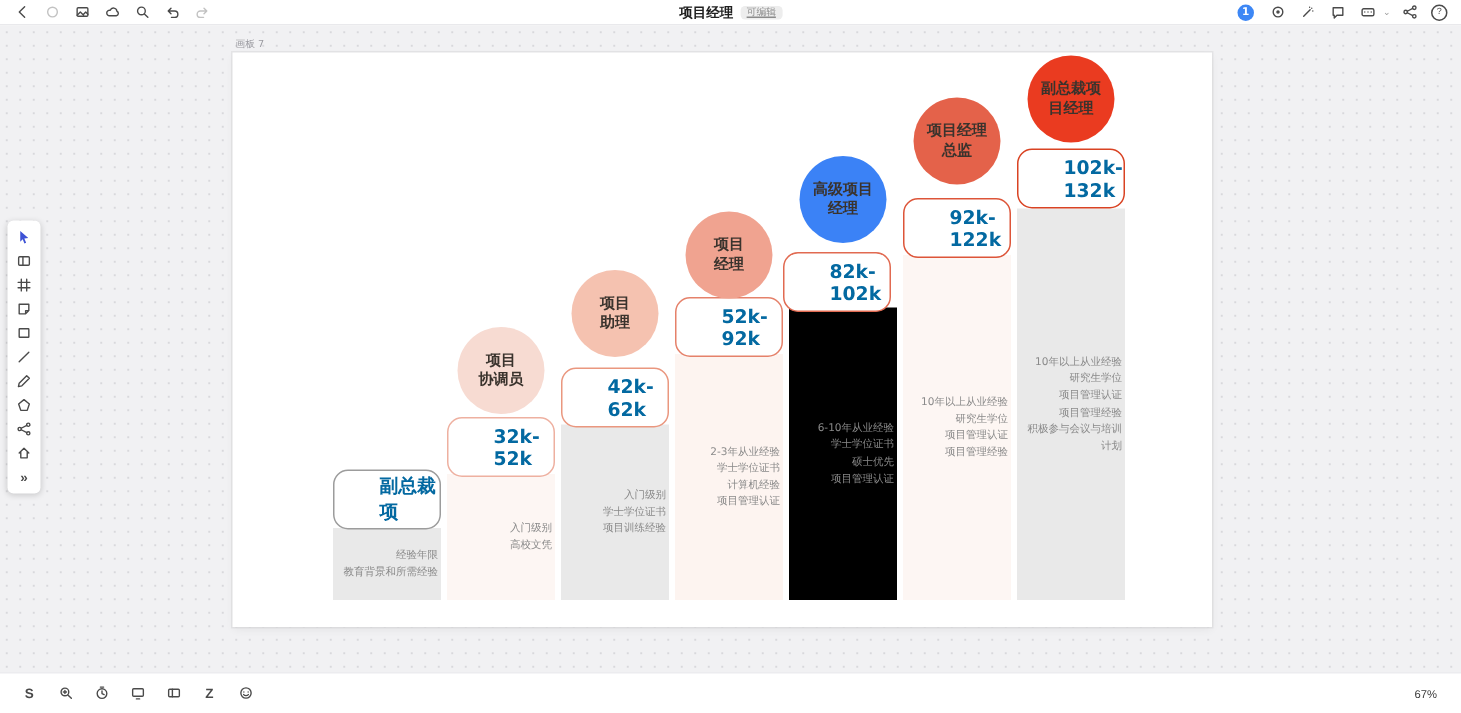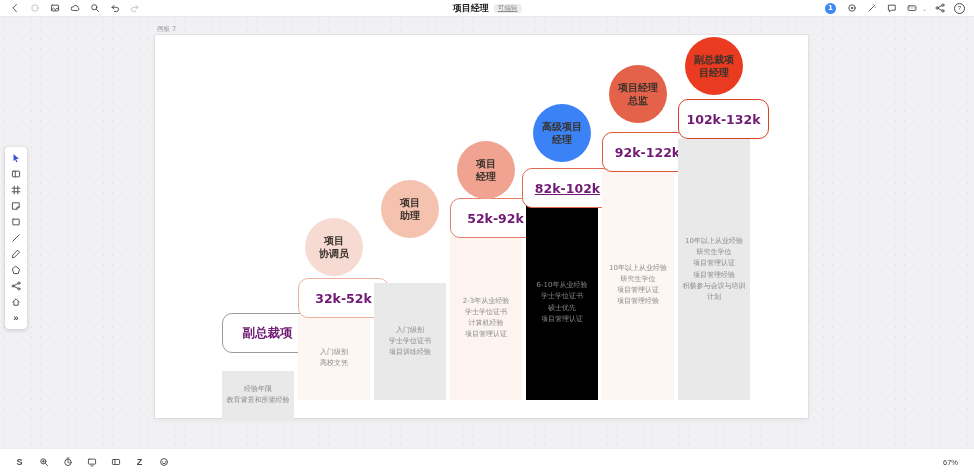--- a/index.html
+++ b/index.html
@@ -34,27 +34,27 @@
           background-image:radial-gradient(circle,#d8d8dc 0.8px,transparent 0.9px);
           background-size:9px 9px;}
   .artboard{position:absolute;left:155px;top:18px;width:653px;height:383px;background:#fff;
             box-shadow:0 0 0 1px rgba(0,0,0,.05),0 2px 6px rgba(0,0,0,.06);}
   .artboard-label{position:absolute;left:157px;top:8px;font-size:6.5px;color:#9a9aa0;}
 
   .pos-circle{position:absolute;width:58px;height:58px;border-radius:50%;
               display:flex;align-items:center;justify-content:center;text-align:center;
               font-size:10px;font-weight:700;color:#3a332d;white-space:pre-line;
               line-height:1.3;}
-  .range-box{position:absolute;width:91px;height:40px;background:#fff;
+  .range-box{position:absolute;width:72px;height:40px;background:#fff;
              border:1.5px solid #999;border-radius:10px;box-sizing:border-box;
              display:flex;align-items:center;justify-content:center;
-             font-size:12.5px;font-weight:700;color:#701a75;}
+             font-size:12.5px;font-weight:700;color:#0369a1;padding-left:30px;}
   .step-block{position:absolute;width:72px;display:flex;align-items:center;
               justify-content:center;}
-  .req-text{width:68px;font-size:7px;color:#8a8a8a;text-align:center;
+  .req-text{width:68px;font-size:7px;color:#8a8a8a;text-align:right;
             white-space:pre-line;line-height:1.6;}
 
   
   .tool-sidebar{position:absolute;left:5px;top:147px;width:22px;background:#fff;
                 border-radius:4px;box-shadow:0 1px 4px rgba(0,0,0,.18);z-index:25;
                 display:flex;flex-direction:column;align-items:center;padding:3px 0;}
   .tool-sidebar .ibtn{width:20px;height:16px;}
   .tool-sidebar .ibtn svg{width:10px;height:10px;}
   .tool-sidebar .ibtn.active{color:#3d52d5;}
   .letter-icon{font-size:9px;font-weight:700;line-height:1;}
@@ -152,55 +152,56 @@
       </button>
       <button class="ibtn">
         <span class="circle-q">?</span>
       </button>
     </div>
   </header>
 
   <div class="canvas">
     <div class="artboard-label">画板 7</div>
     <div class="artboard" id="artboard">
-        <div class="step-block" style="left: 67px; top: 317px; height: 48px; background: rgb(233, 233, 233); margin-top: 19px;">
+        <div class="step-block" style="left: 67px; top: 317px; height: 48px; background: rgb(233, 233, 233);">
           <div class="req-text">经验年限
 教育背景和所需经验</div>
         </div>
         <div class="range-box" style="left: 67px; top: 278px; border-color: rgb(156, 156, 156);">副总裁项</div>
         <div class="step-block" style="left: 143px; top: 281px; height: 84px; background: rgb(253, 246, 243);">
           <div class="req-text">入门级别
 高校文凭</div>
         </div>
         <div class="range-box" style="left: 143px; top: 243px; border-color: rgb(238, 176, 160);">32k-52k</div>
         <div class="pos-circle" style="left: 150px; top: 183px; background: rgb(247, 219, 210);">项目
 协调员</div>
         <div class="step-block" style="left: 219px; top: 248px; height: 117px; background: rgb(233, 233, 233);">
           <div class="req-text">入门级别
 学士学位证书
 项目训练经验</div>
         </div>
+        <div class="range-box" style="left: 219px; top: 210px; border-color: rgb(234, 151, 127);">42k-62k</div>
         <div class="pos-circle" style="left: 226px; top: 145px; background: rgb(245, 194, 176);">项目
 助理</div>
         <div class="step-block" style="left: 295px; top: 201px; height: 164px; background: rgb(253, 244, 240);">
           <div class="req-text">2-3年从业经验
 学士学位证书
 计算机经验
 项目管理认证</div>
         </div>
         <div class="range-box" style="left: 295px; top: 163px; border-color: rgb(229, 129, 106);">52k-92k</div>
         <div class="pos-circle" style="left: 302px; top: 106px; background: rgb(240, 163, 144);">项目
 经理</div>
         <div class="step-block" style="left: 371px; top: 170px; height: 195px; background: #000000;">
           <div class="req-text">6-10年从业经验
 学士学位证书
 硕士优先
 项目管理认证</div>
         </div>
-        <div class="range-box" style="left: 367px; top: 133px; border-color: rgb(225, 106, 81); text-decoration: underline;">82k-102k</div>
+        <div class="range-box" style="left: 367px; top: 133px; border-color: rgb(225, 106, 81);">82k-102k</div>
         <div class="pos-circle" style="left: 378px; top: 69px; background: #3b82f6;">高级项目
 经理</div>
         <div class="step-block" style="left: 447px; top: 135px; height: 230px; background: rgb(253, 246, 243);">
           <div class="req-text">10年以上从业经验
 研究生学位
 项目管理认证
 项目管理经验</div>
         </div>
         <div class="range-box" style="left: 447px; top: 97px; border-color: rgb(221, 85, 57);">92k-122k</div>
         <div class="pos-circle" style="left: 454px; top: 30px; background: rgb(228, 98, 74);">项目经理

